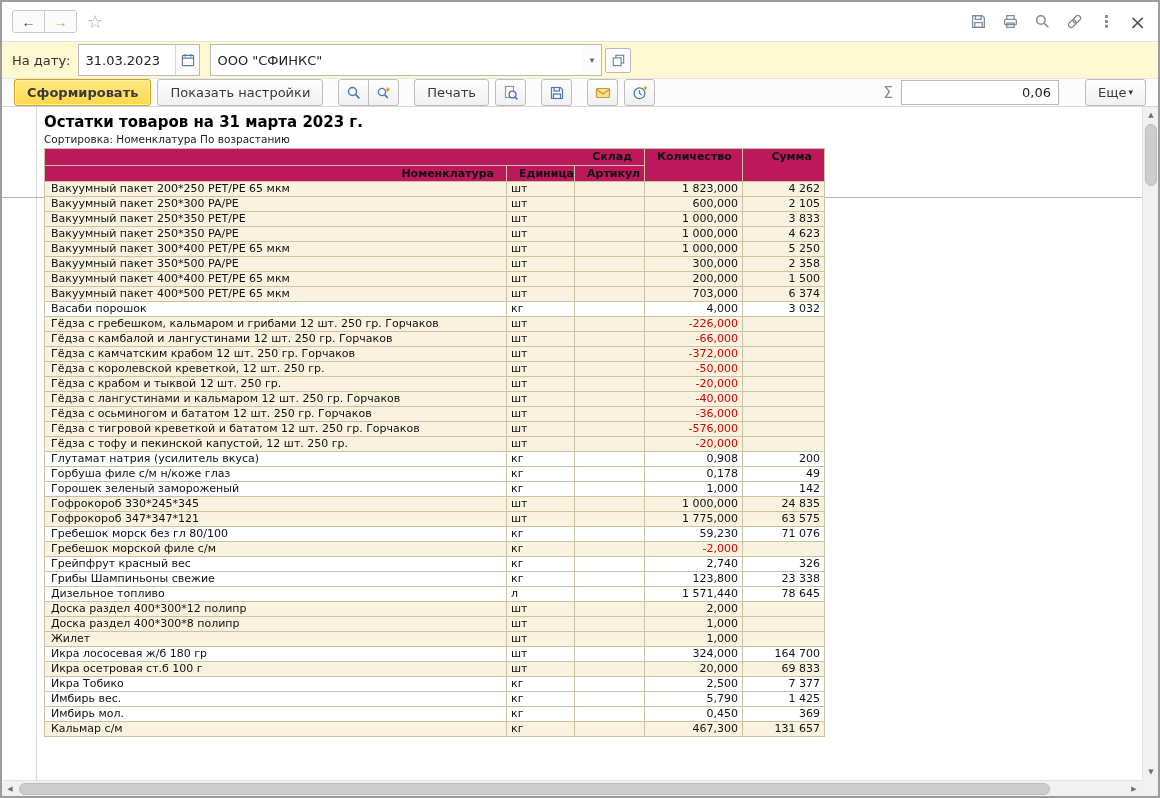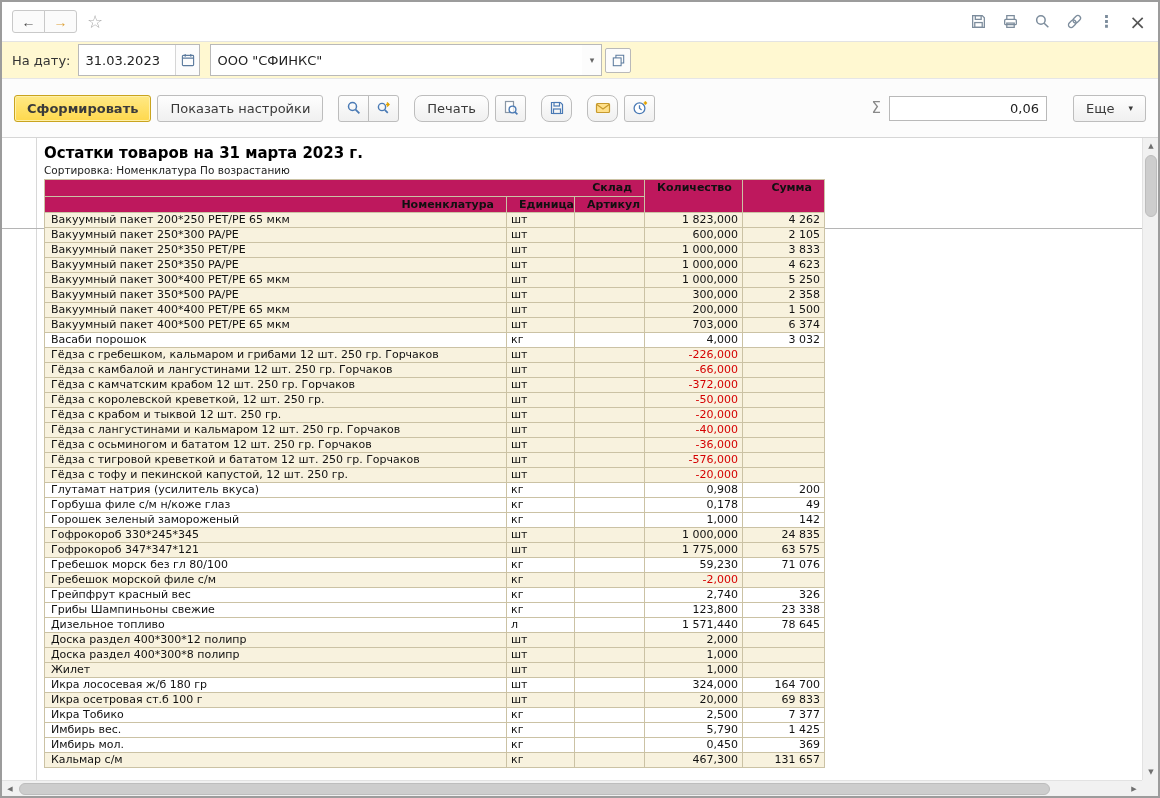--- a/index.html
+++ b/index.html
@@ -69,21 +69,21 @@
   .caret { font-size: 9px; line-height: 1; }
   .open-btn {
     width: 26px; height: 25px; margin-left: 3px;
     border: 1px solid #b9b9b9; background: #fcfcfc; border-radius: 2px;
     display: flex; align-items: center; justify-content: center;
     color: #5b7a9d; cursor: pointer; padding: 0;
   }
 
   
   .toolbar {
-    height: 59px; flex: 0 0 auto;
+    height: 28px; flex: 0 0 auto;
     display: flex; align-items: center;
     padding: 0 12px; gap: 6px;
     background: #fcfcfc; border-bottom: 1px solid #d6d6d6;
   }
   .btn {
     height: 27px; padding: 0 12px;
     border: 1px solid #bdbdbd; border-radius: 3px;
     background: linear-gradient(#fefefe, #f0f0f0);
     font-size: 13px; font-family: inherit; color: #3a3a3a;
     cursor: pointer; display: inline-flex; align-items: center; justify-content: center;
@@ -93,30 +93,30 @@
     background: linear-gradient(#ffe985, #fed84d);
     border: 1px solid #c9a41f;
     box-shadow: inset 0 0 0 1px #fff0a8;
     font-weight: bold;
   }
   .icon-btn { width: 31px; padding: 0; }
   .icon-btn svg { display: block; }
   .btn-group { display: flex; }
   .btn-group .btn:last-child { margin-left: -1px; border-radius: 0 3px 3px 0; }
   .btn-group .btn:first-child { border-radius: 3px 0 0 3px; }
-  .sep { margin-left: 9px; border-radius: 8px; }
+  .sep { margin-left: 9px; }
   .toolbar-right { margin-left: auto; display: flex; align-items: center; gap: 8px; }
   .sigma { font-size: 15px; color: #8a8a8a; }
   .sum-input {
     width: 158px; height: 25px;
     border: 1px solid #b9b9b9; background: #fff;
     font-size: 13px; font-family: inherit; color: #222;
     text-align: right; padding: 0 7px;
   }
-  .more-btn { margin-left: 18px; gap: 14px; }
+  .more-btn { margin-left: 18px; gap: 2px; }
 
   
   .report { flex: 1 1 auto; position: relative; background: #ffffff; overflow: hidden; }
   .vline { position: absolute; left: 34px; top: 0; bottom: 16px; width: 1px; background: #d8d8d8; z-index: 0; }
   .hline { position: absolute; left: 0; right: 16px; top: 90px; height: 1px; background: #b5b5b5; z-index: 0; }
   .content { position: relative; z-index: 1; padding: 4px 0 0 42px; }
   .org { font-size: 12px; font-weight: bold; color: #000; line-height: 15px; }
   .rtitle { font-size: 15px; font-weight: bold; color: #000; line-height: 20px; margin-top: 1px; }
   .sorting { font-size: 10.5px; color: #222; line-height: 13px; margin: 1px 0 2px; }
 

